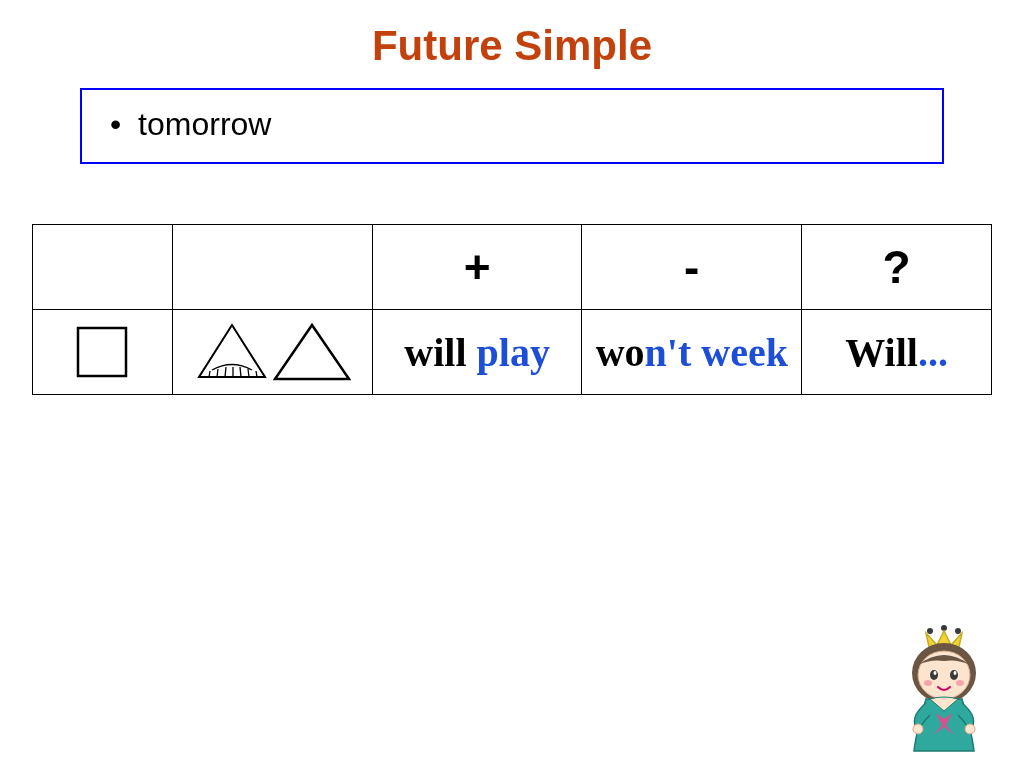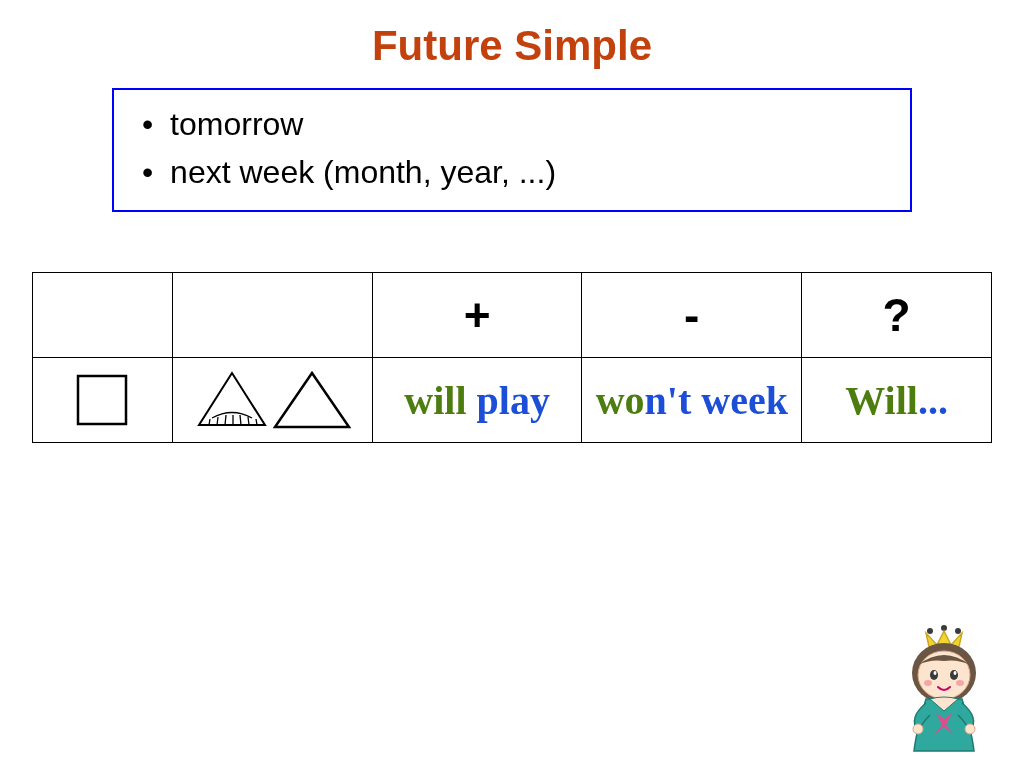--- a/index.html
+++ b/index.html
@@ -18,21 +18,21 @@
     .title {
       text-align: center;
       font-size: 42px;
       font-weight: bold;
       color: #c2410c;
       margin-top: 22px;
       margin-bottom: 18px;
     }
     .bullets-box {
       margin: 0 auto;
-      width: 800px;
+      width: 864px;
       border: 2px solid #0000ff;
       padding: 10px 20px 14px 20px;
       margin-bottom: 60px;
     }
     .bullet-item {
       font-size: 32px;
       color: #000;
       line-height: 1.5;
     }
     .bullet-item::before {
@@ -64,38 +64,37 @@
     .col-q { width: 190px; }
     .shape-cell svg {
       display: inline-block;
       vertical-align: middle;
     }
     .verb-cell {
       font-family: "Comic Sans MS", "Comic Sans", cursive;
       font-size: 36px;
       font-weight: bold;
     }
-    .red { color: #4d7c0f; }
+    .red { color: #000000; }
     .black { color: #1d4ed8; }
     .character {
       position: absolute;
       bottom: 14px;
       right: 18px;
       width: 110px;
       height: 130px;
     }
   </style>
 </head>
 <body>
 
 <h1 class="title">Future Simple</h1>
 
 <div class="bullets-box">
   <div class="bullet-item">tomorrow</div>
-  <div class="bullet-item">next week (month, year, ...)</div>
 </div>
 
 <table class="grammar-table">
   <tbody>
       <tr class="header-row">
     <td class="col-shape1" colspan="1"></td>
     <td class="col-shape2"></td>
     <td class="col-plus">+</td>
     <td class="col-minus">-</td>
     <td class="col-q">?</td>

